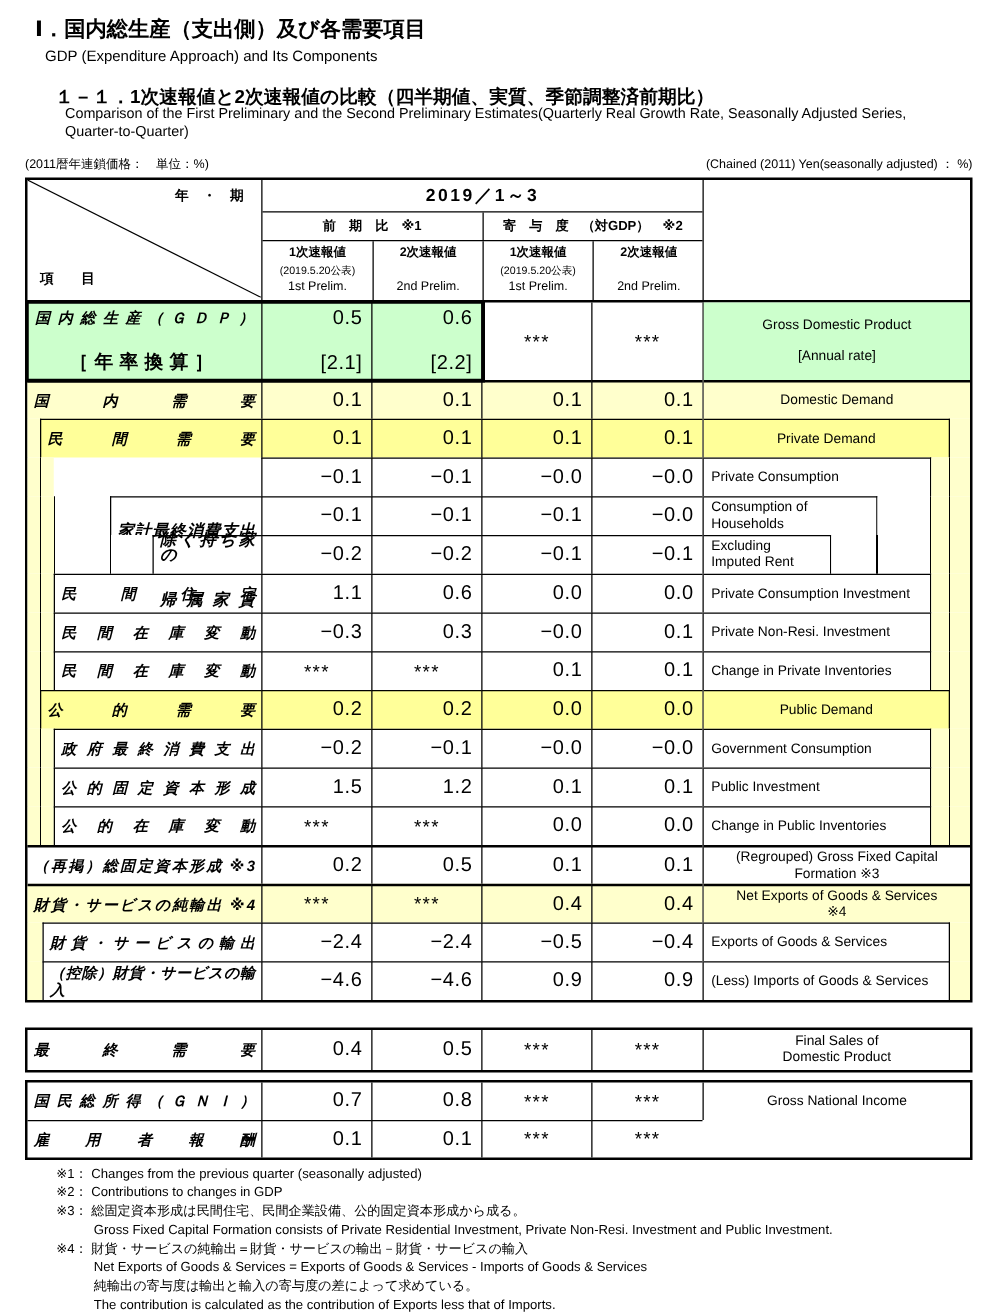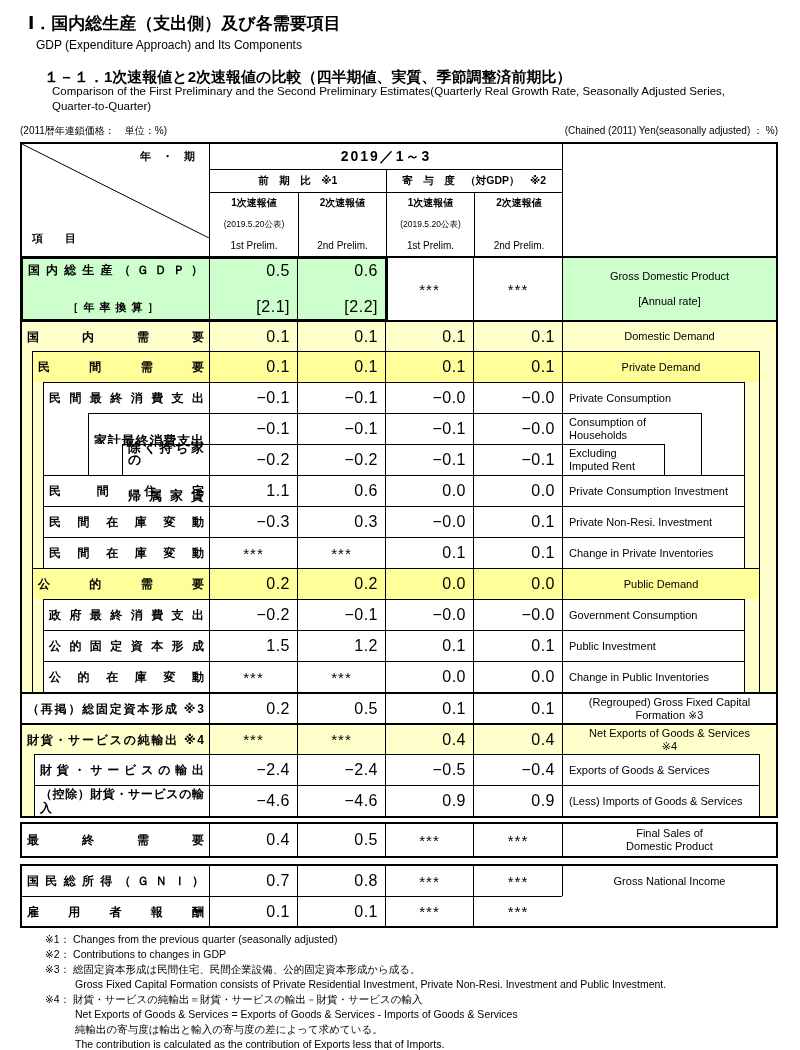--- a/index.html
+++ b/index.html
@@ -10,21 +10,21 @@
   .page{width:800px;height:1050px;position:relative;background:#fff;
         font-family:"Liberation Sans","DejaVu Sans",sans-serif;color:#000;overflow:hidden;}
   
   .t1{position:absolute;left:28px;top:12px;font-size:17px;font-weight:bold;}
   .t1en{position:absolute;left:36px;top:38px;font-size:12px;}
   .t2{position:absolute;left:44px;top:68px;font-size:15px;font-weight:bold;}
   .t2en{position:absolute;left:52px;top:84px;font-size:11.5px;line-height:15px;width:700px;}
   .units{position:absolute;left:20px;top:124px;width:758px;display:flex;justify-content:space-between;font-size:10px;}
   
   .tbl{position:absolute;left:20px;top:142px;width:758px;border:2px solid var(--bd);background:#fff;}
-  .hdr{display:flex;height:114px;border-bottom:2px solid var(--bd);}
+  .hdr{display:flex;height:98px;border-bottom:2px solid var(--bd);}
   .corner{width:187px;position:relative;flex:none;}
   .corner svg{position:absolute;left:0;top:0;}
   .corner .cl1{position:absolute;top:5px;right:14px;font-size:11px;font-weight:bold;}
   .corner .cl2{position:absolute;bottom:10px;left:10px;font-size:11px;font-weight:bold;}
   .hmid{width:353px;flex:none;border-left:1px solid var(--bd);display:flex;flex-direction:column;}
   .hperiod{height:26px;border-bottom:1px solid var(--bd);display:flex;align-items:center;justify-content:center;font-size:14px;font-weight:bold;letter-spacing:2px;}
   .hgroups{height:23px;border-bottom:1px solid var(--bd);display:flex;}
   .hg{display:flex;align-items:center;justify-content:center;font-size:10.5px;font-weight:bold;}
   .hg1{width:176px;}
   .hg2{width:177px;border-left:1px solid var(--bd);}
@@ -36,21 +36,21 @@
   .hs .sn{font-size:8.5px;line-height:9px;}
   .hs .se{font-size:10px;}
   .hen{flex:1;border-left:1px solid var(--bd);}
   
   .row{display:flex;height:31px;position:relative;}
   .row.h62{height:62px;}
   .icell{width:187px;flex:none;display:flex;}
   .gut{flex:none;height:100%;display:block;}
   .ibox{flex:1;display:flex;flex-direction:column;justify-content:center;padding:1px 5px;border-left:1px solid var(--bd);}
   .L0 .ibox{border-left:none;}
-  .jt{font-size:12px;font-weight:bold;line-height:14px;text-align:justify;text-align-last:justify;display:block;}
+  .jt{font-size:12px;font-weight:bold;line-height:14px;text-align:justify;text-align-last:justify;display:block;font-style:italic;}
   .jt.small{font-size:13px;line-height:12px;margin-top:24px;}
   .vcell{width:88px;flex:none;border-left:1px solid var(--bd);display:flex;align-items:center;justify-content:flex-end;
          padding-right:7px;font-size:16px;letter-spacing:0.5px;}
   .vcell.w89{width:89px;}
   .vcell.st{justify-content:center;padding-right:0;font-size:15px;letter-spacing:1px;}
   .ecell{flex:1;border-left:1px solid var(--bd);display:flex;}
   .ebox{flex:1;display:flex;flex-direction:column;justify-content:center;font-size:11px;line-height:13px;padding:1px 6px;}
   .ebox.ctr{align-items:center;text-align:left;}
   .ebox.brd{border-right:1px solid var(--bd);}
   
@@ -70,21 +70,21 @@
   
   .gR1{width:16px;background:var(--pale);}
   .gR2{width:31px;background:linear-gradient(90deg,var(--pale) 0 14px,var(--bd) 14px 15px,var(--pale) 15px 31px);}
   .gR3{width:74px;background:linear-gradient(90deg,#fff 0 42px,var(--bd) 42px 43px,var(--pale) 43px 57px,var(--bd) 57px 58px,var(--pale) 58px 74px);}
   .gR4{width:111px;background:linear-gradient(90deg,#fff 0 36px,var(--bd) 36px 37px,#fff 37px 79px,var(--bd) 79px 80px,var(--pale) 80px 94px,var(--bd) 94px 95px,var(--pale) 95px 111px);}
   .gRN{width:16px;background:var(--pale);}
   
   .gdpv{flex-direction:column;align-items:flex-end;justify-content:space-between;display:flex;padding:4px 7px;}
   .gdpv span{font-size:16px;letter-spacing:0.5px;}
   .gdp-item{justify-content:space-between;padding:5px 6px;}
-  .gdp-item .jt2{font-size:11px;font-weight:bold;text-align:center;letter-spacing:5px;}
+  .gdp-item .jt2{font-size:15px;font-weight:bold;text-align:center;letter-spacing:5px;}
   .gdpbox{position:absolute;left:-2px;top:-2px;width:368px;height:66px;border:3px solid var(--bd);pointer-events:none;z-index:3;}
   
   .cfline{position:absolute;left:20px;top:836px;width:758px;display:flex;justify-content:flex-start;font-size:10.5px;margin-top:28px;}
   .cfline .l{padding-left:8px;}
   .rtbl{position:absolute;left:20px;width:758px;border:2px solid var(--bd);background:#fff;}
   .rtblA{top:822px;}
   .rtblB{top:864px;}
   .rtbl .row{height:32px;}
   .rtbl .row + .row .vcell,.rtbl .row + .row .ibox,.rtbl .row + .row .ebox{border-top:1px solid var(--bd);}
   .rtbl .row .vcell,.rtbl .row .ibox,.rtbl .row .ebox{border-top:none;}
@@ -207,23 +207,20 @@
           <div class="ebox ctr brd">
             <span>Private Demand</span>
           </div>
           <i class="gut gR1"></i>
         </div>
     </div>
 
     <div class="row">
       <div class="icell">
           <i class="gut gL2"></i>
-          <div class="ibox">
-            <span class="jt">民間最終消費支出</span>
-          </div>
         </div>
       <div class="vcell">−0.1</div>
       <div class="vcell">−0.1</div>
       <div class="vcell">−0.0</div>
       <div class="vcell w89">−0.0</div>
       <div class="ecell">
           <div class="ebox brd">
             <span>Private Consumption</span>
           </div>
           <i class="gut gR2"></i>

